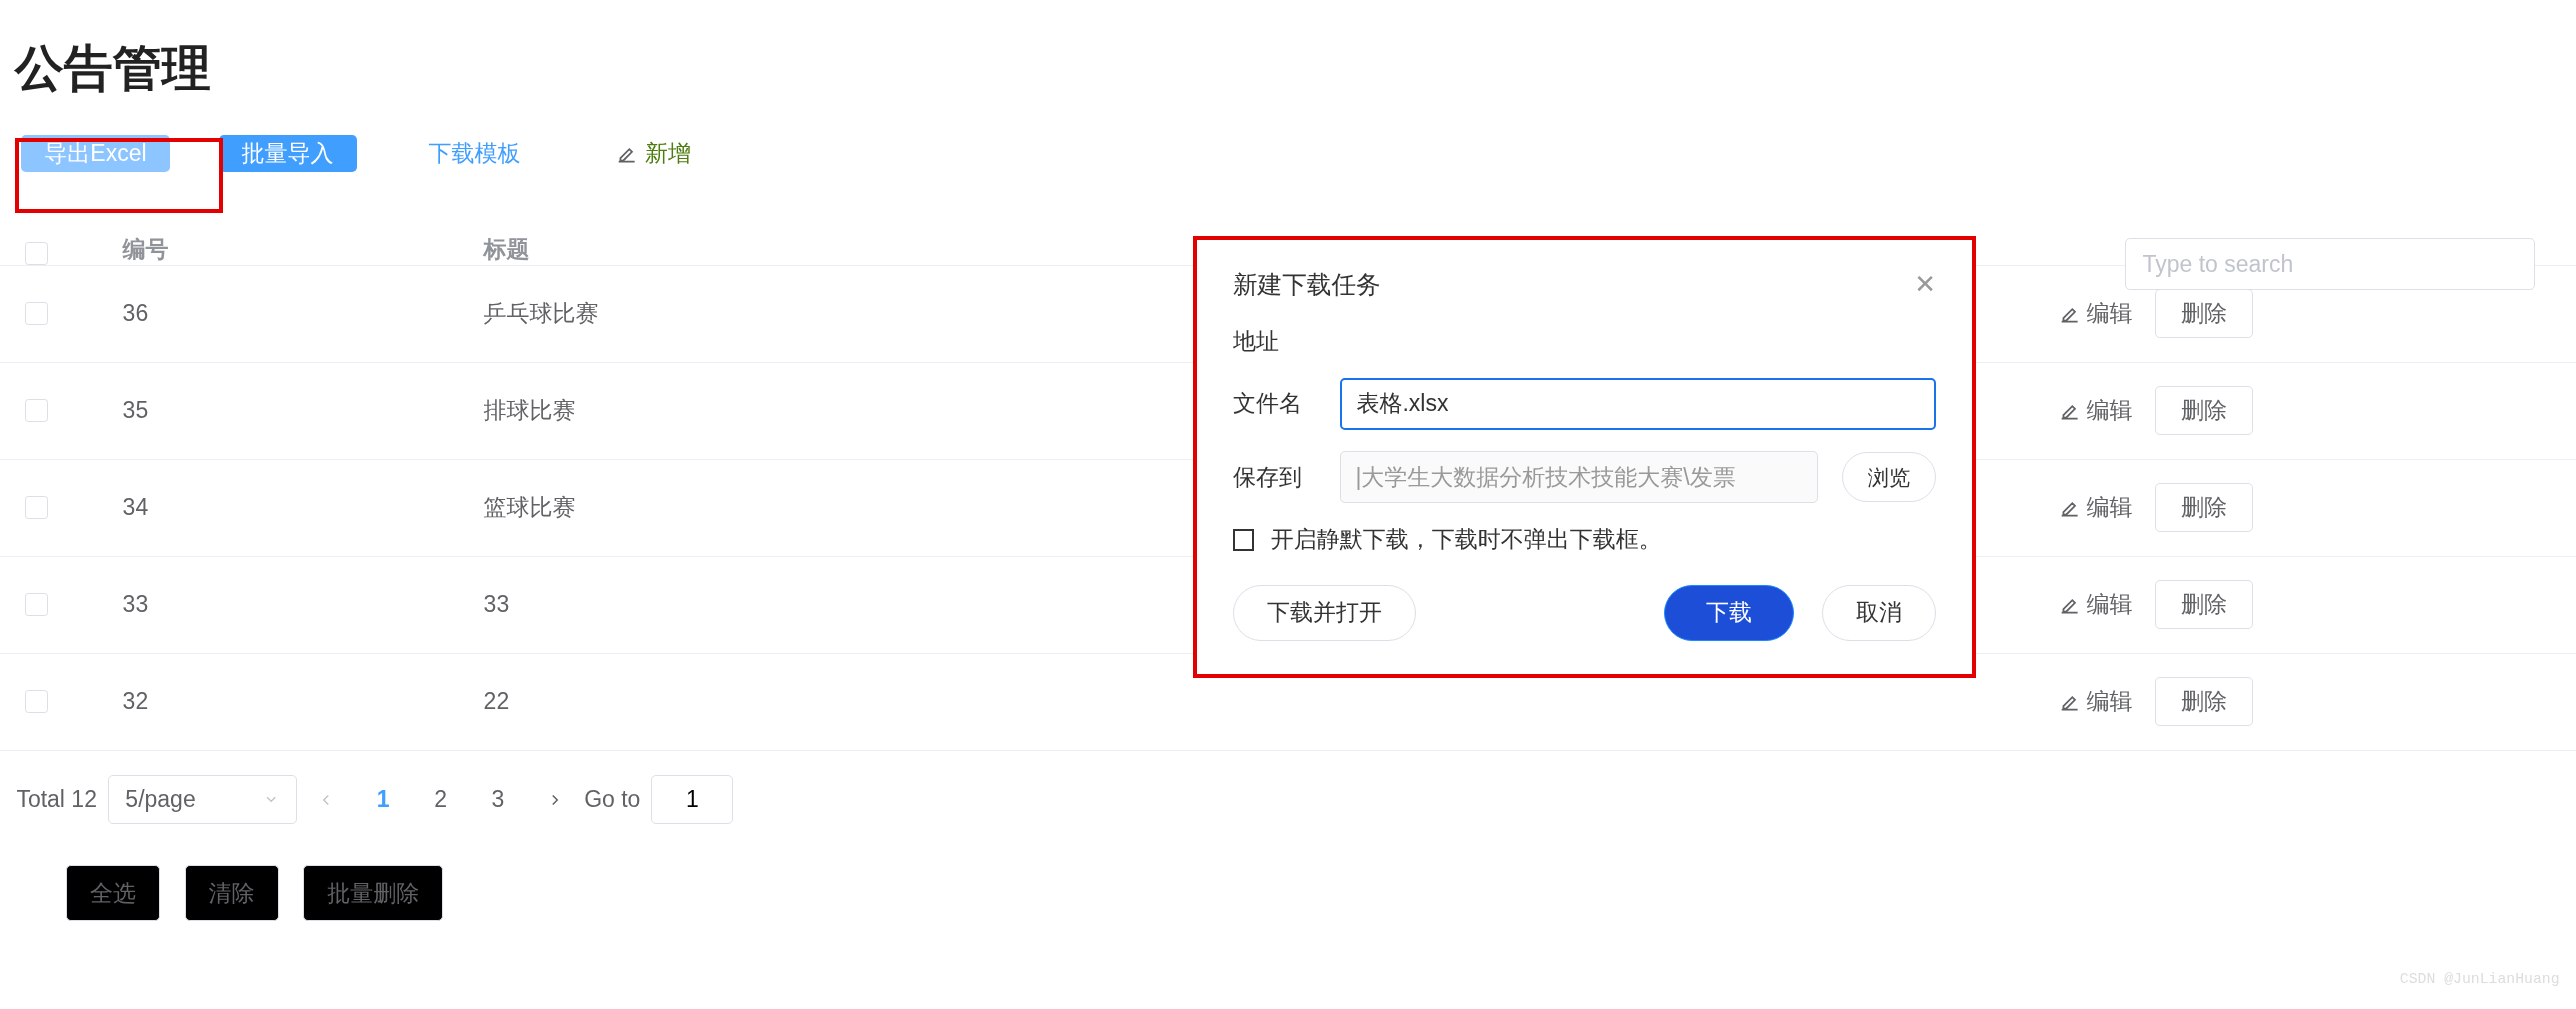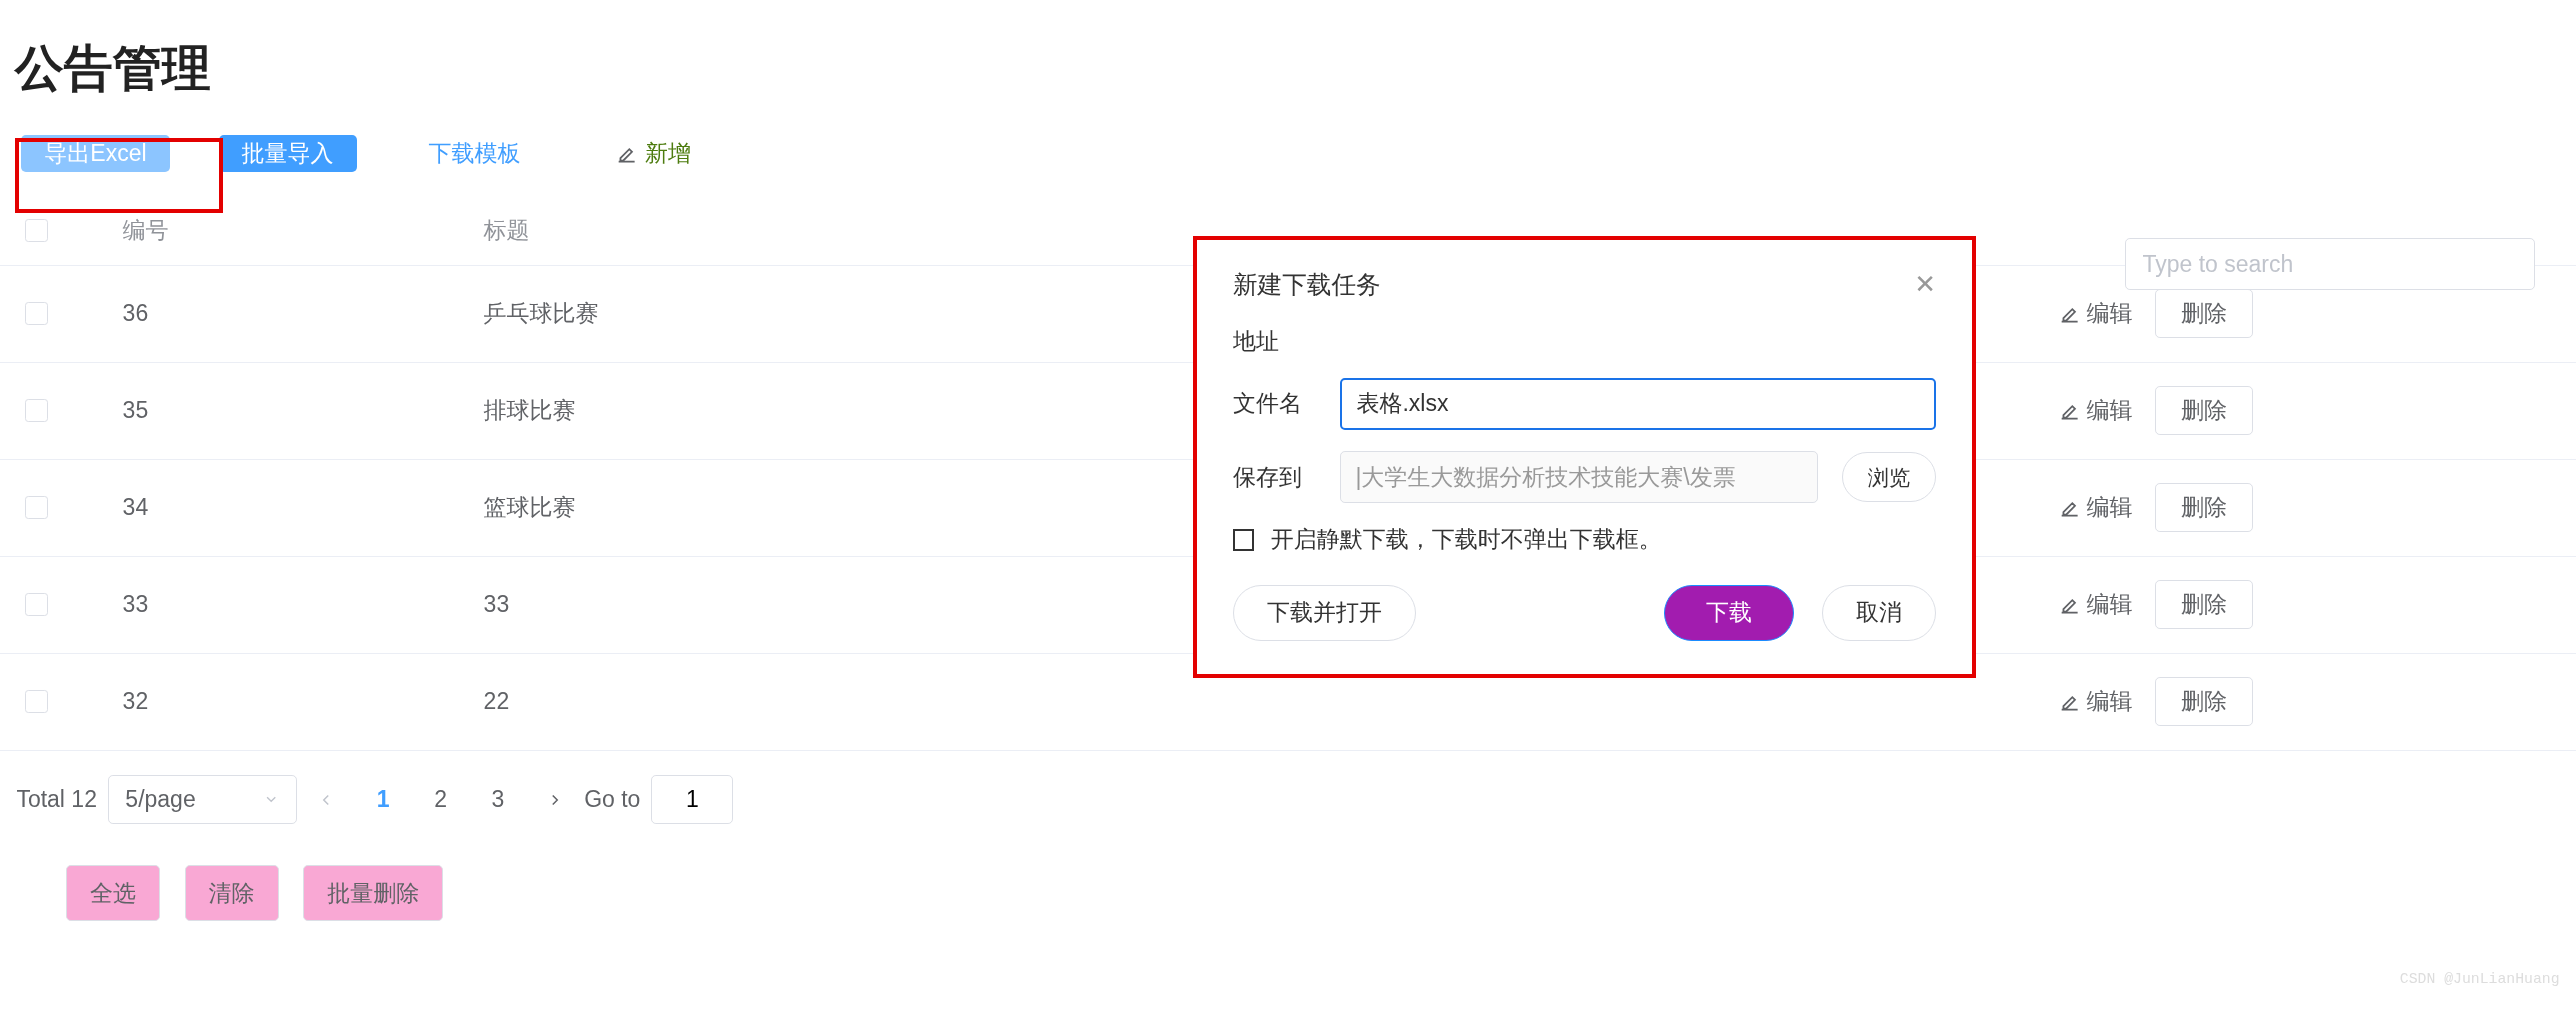--- a/index.html
+++ b/index.html
@@ -74,21 +74,22 @@
     .table-header, .table-row {
       display: flex;
       align-items: center;
       border-bottom: 1.6px solid #ebeef5;
       height: 97px;
       padding-left: 24.6px;
     }
     .table-header {
       height: 69px;
       color: #909399;
-      font-weight: 400;
+      font-weight: 700;
+      align-items: flex-end;
     }
     .col-check { width: 98px; display:flex; align-items:center; }
     .col-id { width: 361px; color:#606266; }
     .col-title { width: 1575px; color:#606266; }
     .col-ops { flex: 1; display:flex; align-items:center; gap:23px; justify-content:flex-start; padding-right: 41px;}
     .table-header .col-id, .table-header .col-title { color:#909399; }
     .checkbox {
       width: 23px;
       height: 23px;
       border: 1.6px solid #dcdfe6;
@@ -166,21 +167,21 @@
     .bulk-actions {
       display: flex;
       gap: 24.6px;
       padding-left: 66px;
       margin-top: 16.4px;
     }
     .bulk-btn {
       border: 1.6px solid #dcdfe6;
       border-radius: 4.9px;
       padding: 11.5px 23px;
-      background: #f9a8d4;
+      background: #000000;
       color: #606266;
       cursor: pointer;
       font-size: 23px;
     }
     
     .dialog {
       position: absolute;
       left: 1193px;
       top: 236px;
       width: 783px;
@@ -240,21 +241,21 @@
     .dlg-btn {
       border-radius: 29.5px;
       padding: 11.5px 33px;
       font-size: 23px;
       cursor:pointer;
       border: 1.6px solid #dcdfe6;
       background:#fff;
       color:#333;
     }
     .dlg-btn.primary {
-      background:#a21caf;
+      background:#1d4ed8;
       color:#fff;
       border-color:#1a8cff;
       padding: 11.5px 41px;
     }
     .spacer { flex:1; }
     .watermark {
       position:absolute;
       right: 16.4px;
       bottom: 23px;
       font-size: 14.8px;

